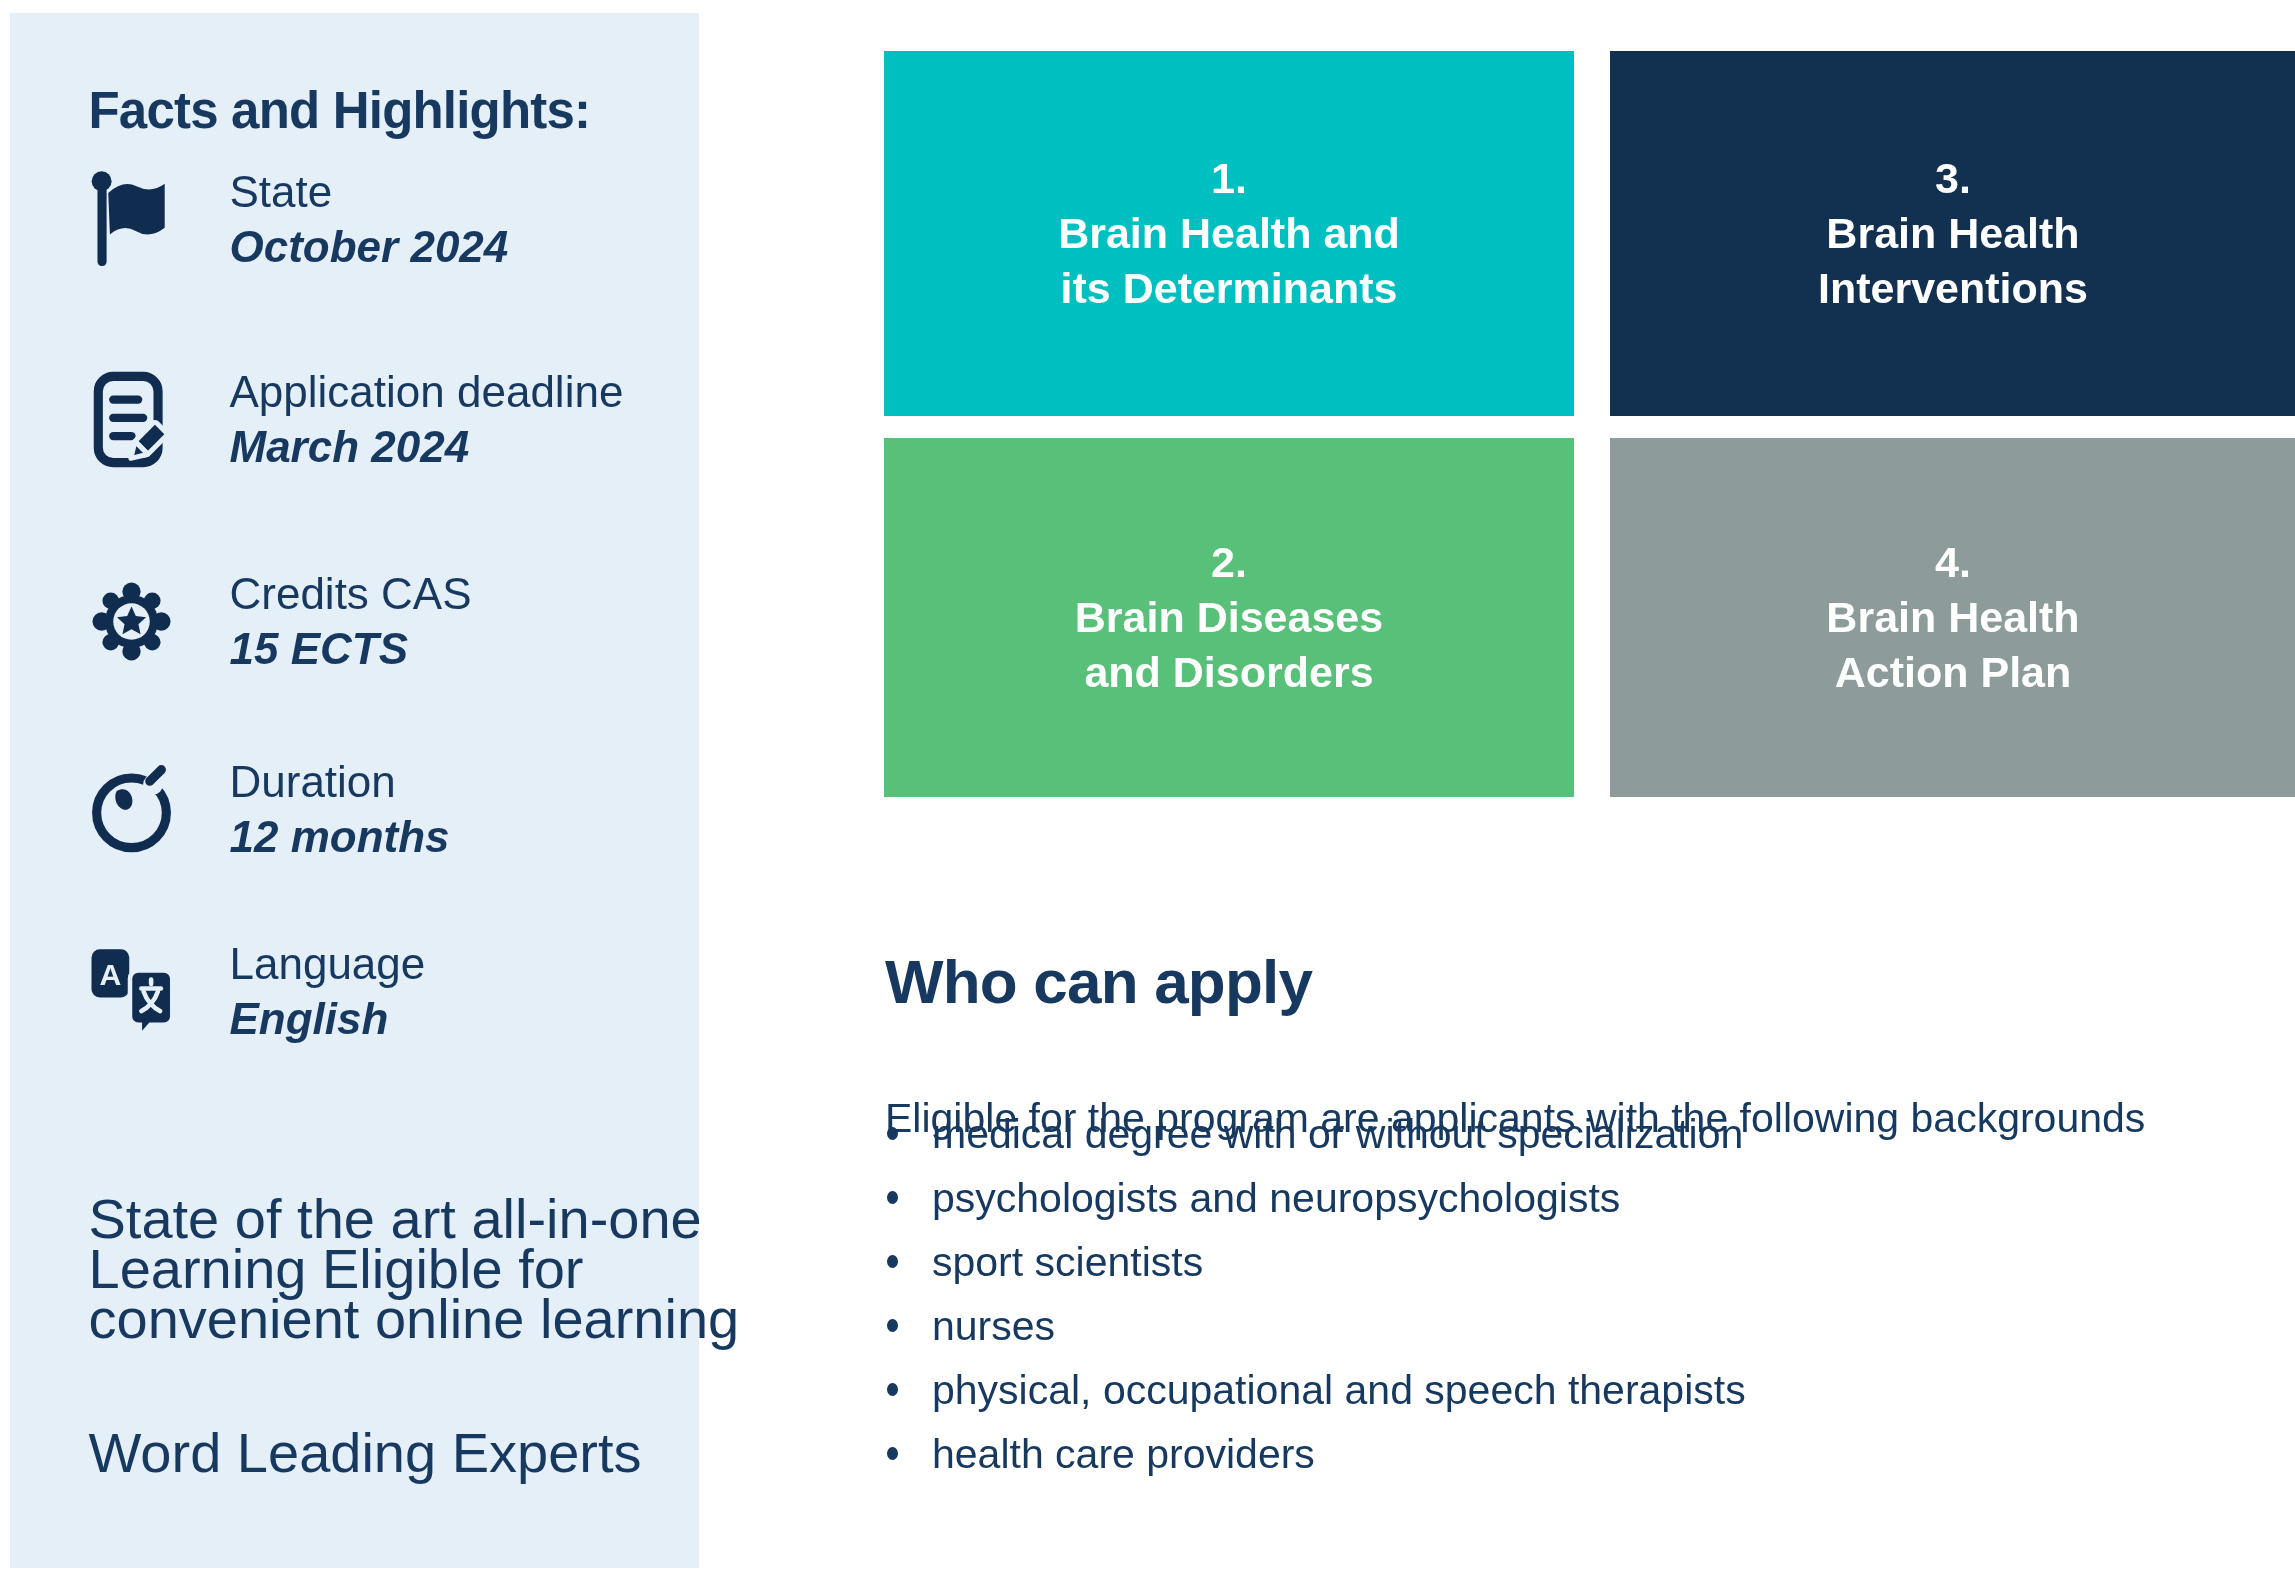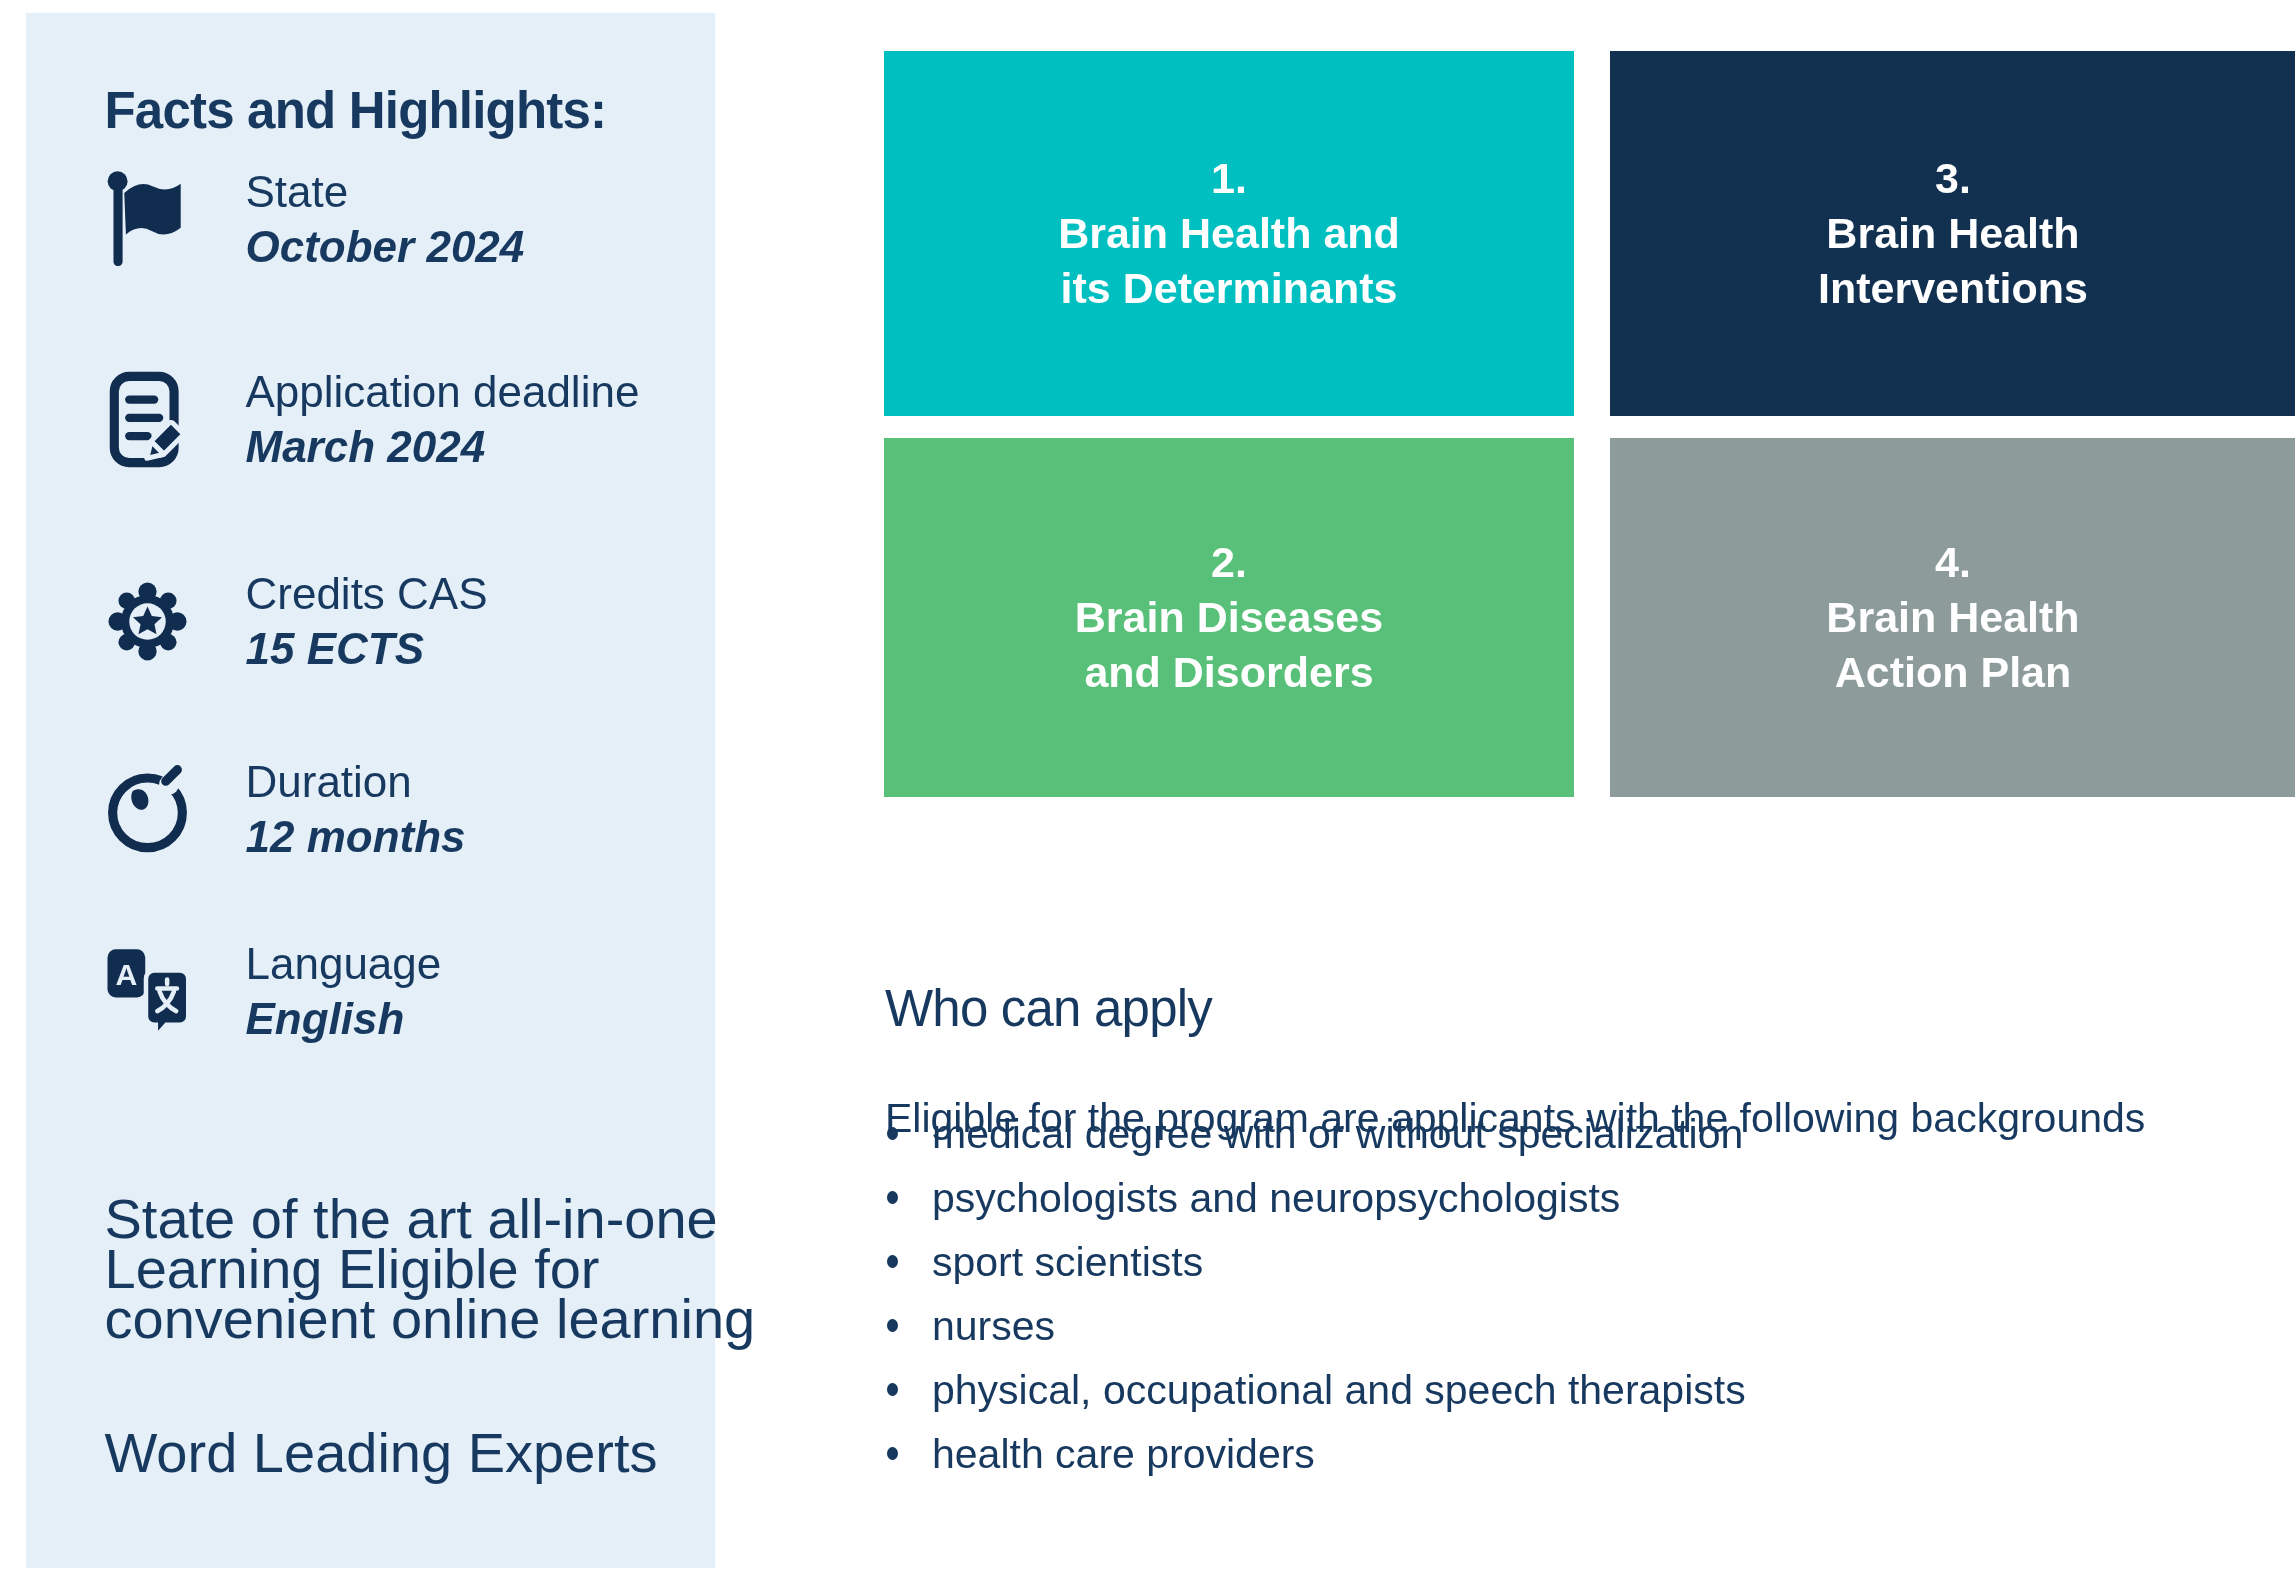--- a/index.html
+++ b/index.html
@@ -32,43 +32,43 @@
     align-items:center;justify-content:center;
     color:#ffffff;font-weight:bold;font-size:43px;line-height:55px;text-align:center;
   }
   .module span{display:block;white-space:nowrap;}
   .module.m0{left:884px;top:51px;width:690px;height:365px;}
   .module.m1{left:1610px;top:51px;width:686px;height:365px;}
   .module.m2{left:884px;top:438px;width:690px;height:359px;}
   .module.m3{left:1610px;top:438px;width:686px;height:359px;}
   
   .apply-title{
-    position:absolute;left:885px;top:937px;
-    font-size:51px;font-weight:normal;letter-spacing:-0.8px;white-space:nowrap;
+    position:absolute;left:885px;top:895px;
+    font-size:62px;font-weight:bold;letter-spacing:-0.8px;white-space:nowrap;
   }
   .apply-intro{
     position:absolute;left:885px;top:1053px;
     font-size:41px;line-height:49px;white-space:nowrap;
   }
   .apply-list{
     position:absolute;left:885px;top:1102px;width:1389px;
     list-style:none;margin:0;padding:0;
   }
   .apply-list li{
     position:relative;padding-left:47px;font-size:41px;line-height:64px;white-space:nowrap;
   }
   .apply-list li::before{
     content:"";position:absolute;left:1.6px;top:25px;width:11px;height:13.4px;
     border-radius:50%;background:#17395f;
   }
 </style>
 </head>
 <body>
 
-<aside class="sidebar" style="background-color: rgb(229, 239, 248); margin-left: 16px;">
+<aside class="sidebar" style="background-color: rgb(229, 239, 248);">
   <h2 class="sidebar-title">Facts and Highlights:</h2>
 
   <div class="fact-row" style="top:148px;">
     <div class="fact-icon">
       <svg viewBox="0 0 100 120" aria-hidden="true">
         <circle cx="14" cy="14" r="12" fill="currentColor"></circle>
         <rect x="9" y="20" width="11" height="96" rx="5" fill="currentColor"></rect>
         <path d="M22 28 Q40 12 56 20 Q74 29 90 17 L90 70 Q72 84 55 74 Q40 65 24 78 Z" fill="currentColor"></path>
       </svg>
     </div>

